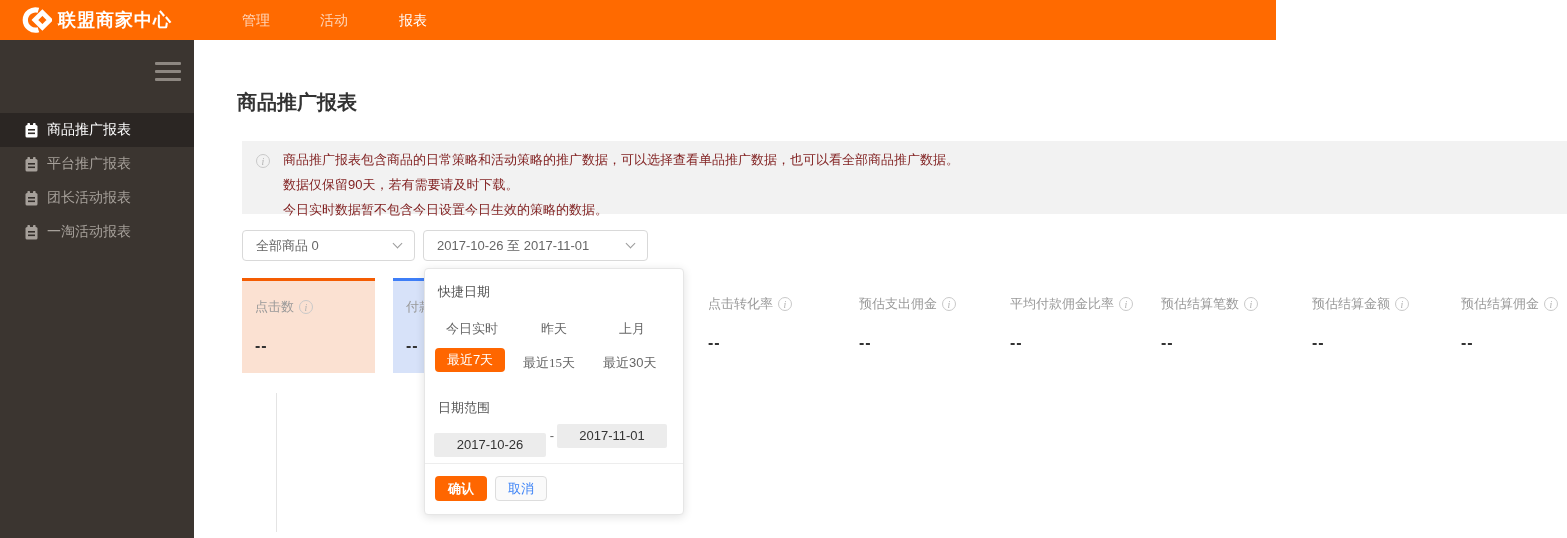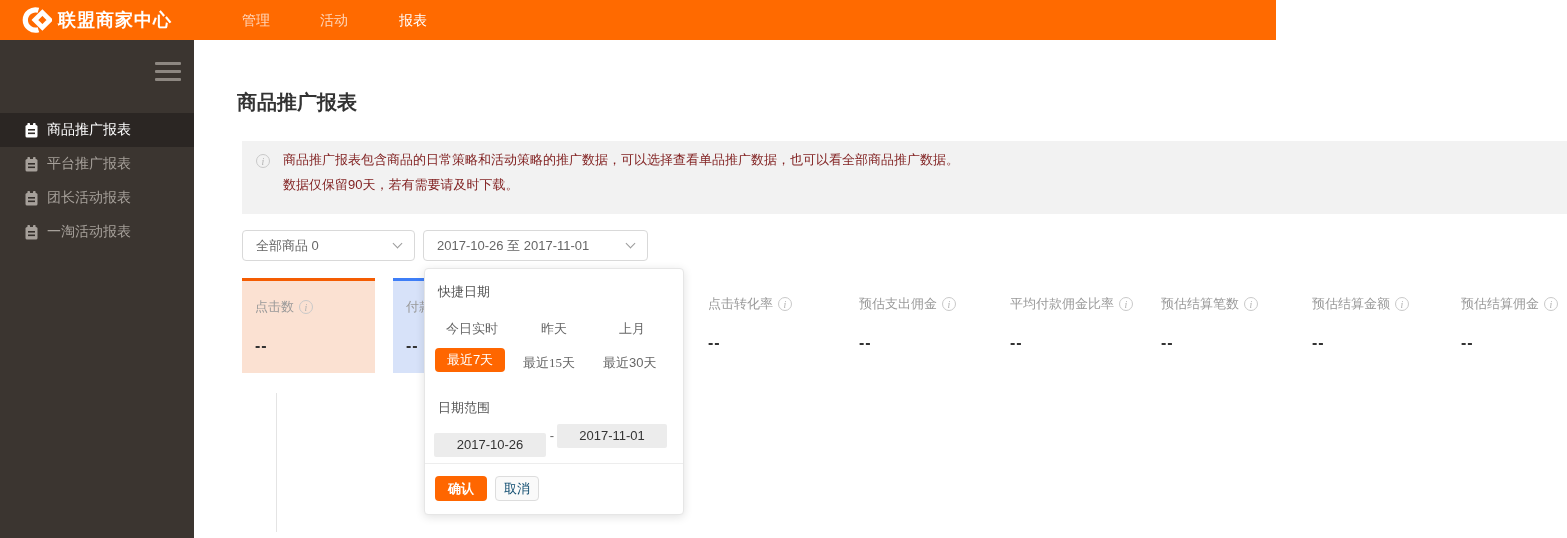--- a/index.html
+++ b/index.html
@@ -69,21 +69,21 @@
   .pp-opt-selected { position:absolute; left:10px; top:79px; width:70px; height:24px; background:#f60;
                      color:#fff; border-radius:4px; text-align:center; line-height:24px; cursor:pointer; }
   .pp-range-label { position:absolute; left:13px; top:130px; color:#555; }
   .pp-date { position:absolute; top:155px; height:24px; background:#ececec; border-radius:2px;
              line-height:24px; text-align:center; color:#333; cursor:pointer; }
   .pp-d0 { left:9px; width:112px;margin-top:9px; } .pp-d1 { left:132px; width:110px; }
   .pp-dash { position:absolute; left:122px; top:155px; width:10px; line-height:24px; text-align:center; color:#666; }
   .pp-divider { position:absolute; left:0; right:0; top:194px; height:1px; background:#ededed; }
   .pp-confirm { position:absolute; left:10px; top:207px; width:52px; height:25px; background:#f60; color:#fff;
                 border:none; border-radius:4px; font-size:13px; line-height:25px; text-align:center; cursor:pointer;font-weight:bold; }
-  .pp-cancel { position:absolute; left:70px; top:207px; width:44px; height:25px; background:#fafafa; color:#0c4a6e;
+  .pp-cancel { position:absolute; left:70px; top:207px; width:52px; height:25px; background:#fafafa; color:#3b82f6;
                border:1px solid #ddd; border-radius:4px; font-size:13px; line-height:23px; text-align:center; cursor:pointer; }
 </style>
 </head>
 <body>
 
 <div class="stage">
 
   <div class="header">
     <span class="brand-icon">
       <svg viewBox="0 0 40 34" width="36" height="30">
@@ -155,20 +155,21 @@
     </div>
   </div>
 
   <h1 class="page-title">商品推广报表</h1>
 
   <div class="notice">
     <span class="info-i">i</span>
     <div class="notice-lines">
       <div>商品推广报表包含商品的日常策略和活动策略的推广数据，可以选择查看单品推广数据，也可以看全部商品推广数据。</div>
       <div>数据仅保留90天，若有需要请及时下载。</div>
+      <div>今日实时数据暂不包含今日设置今日生效的策略的数据。</div>
     </div>
   </div>
 
   <div class="select select-product">
     <span>全部商品 0</span>
     <span class="chev"></span>
   </div>
   <div class="select select-date">
     <span>2017-10-26 至 2017-11-01</span>
     <span class="chev"></span>

